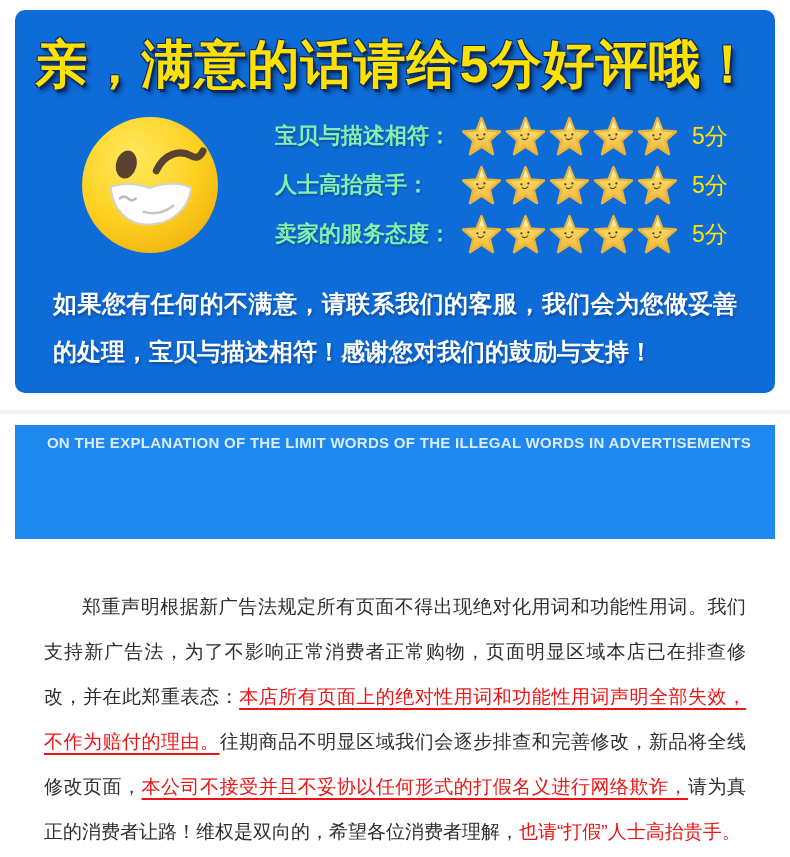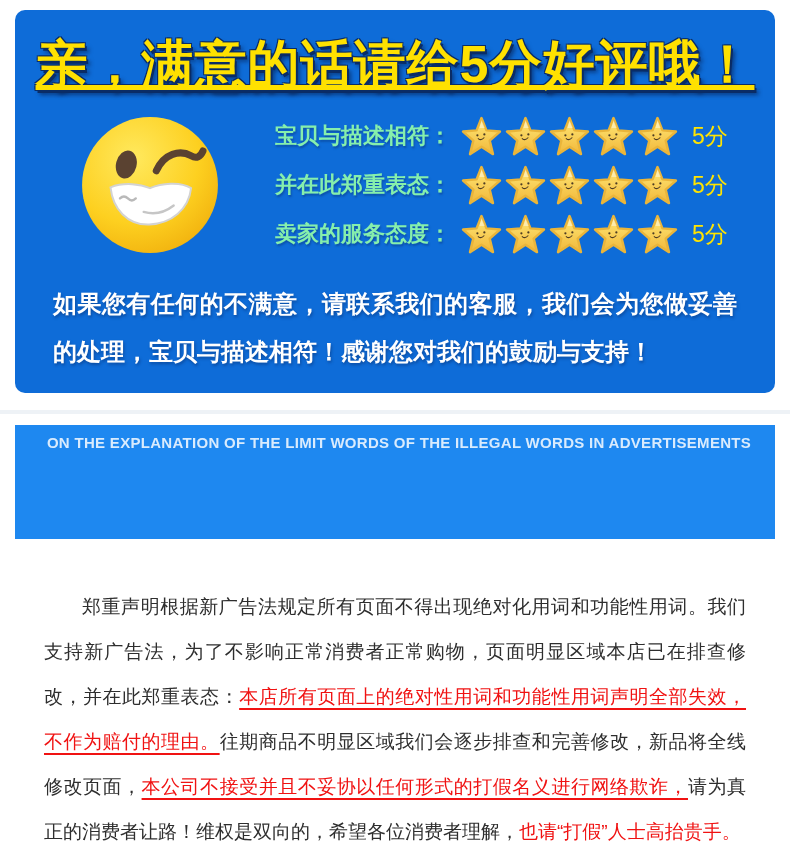--- a/index.html
+++ b/index.html
@@ -12,21 +12,20 @@
   .review-banner{
     position:absolute;top:10px;left:15px;width:760px;height:383px;
     background:#0e6cd8;border-radius:10px;box-sizing:border-box;
   }
   .review-title{
     margin:20px 0 0 0;text-align:center;
     font-size:52px;font-weight:900;letter-spacing:1px;color:#ffe100;
     text-shadow:-1px -1px 0 #0a2c66,1px -1px 0 #0a2c66,-1px 1px 0 #0a2c66,
                 2px 3px 0 #0a2c66,4px 5px 4px rgba(5,20,60,.55);
     white-space:nowrap;
-    text-decoration:underline;
   }
   .review-body{display:flex;align-items:center;margin-top:6px;padding-left:56px;}
   .emoji{width:158px;height:158px;flex:0 0 auto;}
   .ratings{margin-left:46px;display:flex;flex-direction:column;row-gap:9px;}
   .rating-row{display:flex;align-items:center;height:40px;}
   .rating-label{
     font-size:22px;font-weight:bold;color:#86efac;width:186px;flex:0 0 auto;
     text-shadow:1px 2px 2px rgba(8,40,100,.4);white-space:nowrap;
   }
   .stars{display:flex;column-gap:3px;}
@@ -158,21 +157,21 @@
               <path d="M50 5 L62 35 L95 38 L70 60 L78 93 L50 75 L22 93 L30 60 L5 38 L38 35 Z" fill="url(#sg)" stroke="#eab53a" stroke-width="6" stroke-linejoin="round"></path>
               <path d="M50 10 L45 29 L58 29 Z" fill="rgba(255,255,255,0.45)"></path>
               <circle cx="40" cy="47" r="2.7" fill="#4c3b23"></circle>
               <circle cx="57" cy="45" r="2.7" fill="#4c3b23"></circle>
               <path d="M42 55 Q49 61 56 53" stroke="#4c3b23" stroke-width="2.5" fill="none" stroke-linecap="round"></path>
             </svg>
           </span>
           <span class="rating-score">5分</span>
         </div>
         <div class="rating-row">
-          <span class="rating-label">并在此郑重表态：</span>
+          <span class="rating-label">人士高抬贵手：</span>
           <span class="stars">
             <svg class="star" viewBox="0 0 100 100">
               <defs>
                 <linearGradient id="sg" x1="0" y1="0" x2="0" y2="1">
                   <stop offset="0" stop-color="#ffe878"></stop>
                   <stop offset="1" stop-color="#f1b83a"></stop>
                 </linearGradient>
               </defs>
               <path d="M50 5 L62 35 L95 38 L70 60 L78 93 L50 75 L22 93 L30 60 L5 38 L38 35 Z" fill="url(#sg)" stroke="#eab53a" stroke-width="6" stroke-linejoin="round"></path>
               <path d="M50 10 L45 29 L58 29 Z" fill="rgba(255,255,255,0.45)"></path>

